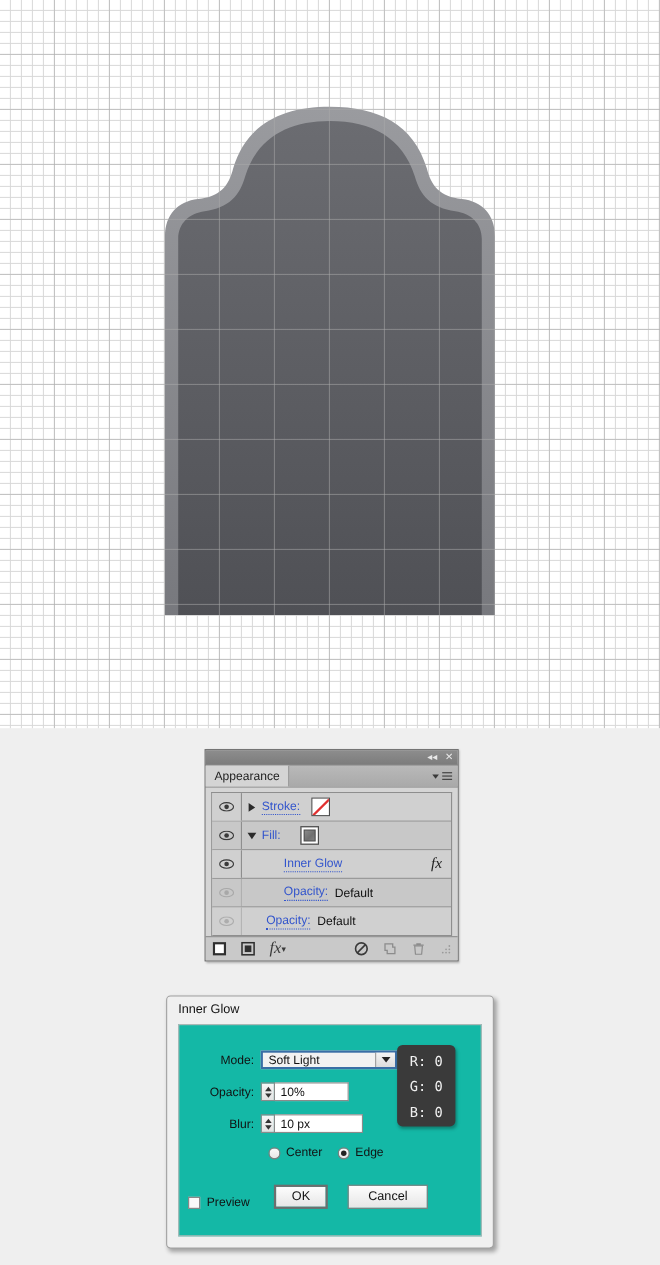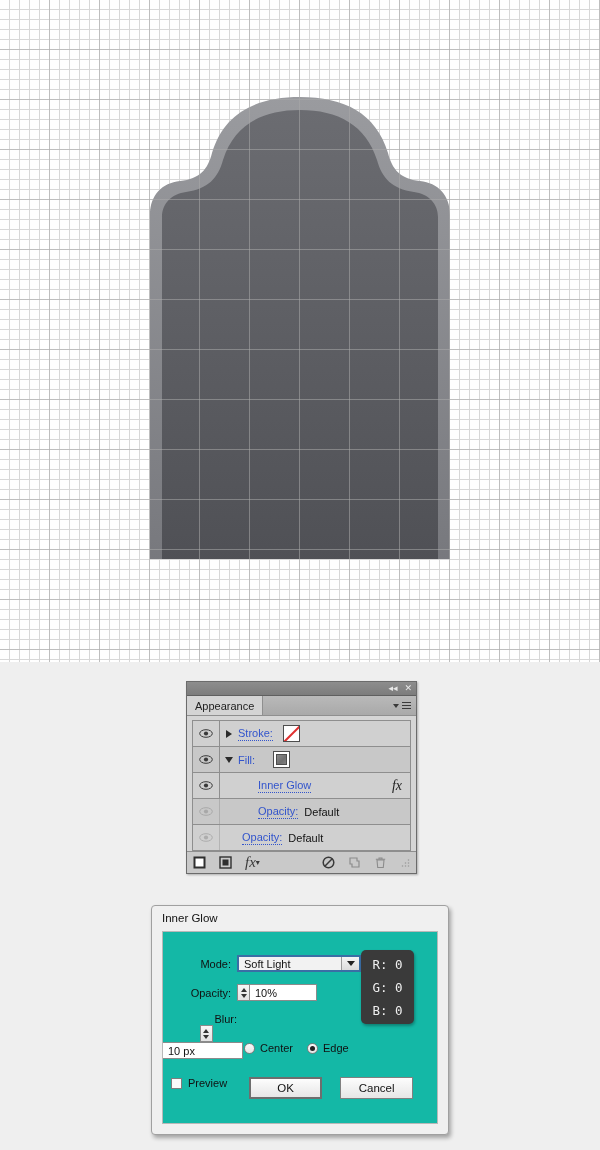--- a/index.html
+++ b/index.html
@@ -525,21 +525,21 @@
       <span class="lbl" style="width:68px;">Opacity:</span>
       <div class="stepper" style="margin-left:6px;">
         <span class="up"></span>
         <span class="dn"></span>
       </div>
       <div class="txtfield" style="width:67px;">
         <span>10%</span>
       </div>
     </div>
 
-    <div class="fld-row" style="position:absolute; left:0; top:81px;flex-direction:column;">
+    <div class="fld-row" style="position:absolute; left:0; top:81px;">
       <span class="lbl" style="width:68px;">Blur:</span>
       <div class="stepper" style="margin-left:6px;">
         <span class="up"></span>
         <span class="dn"></span>
       </div>
       <div class="txtfield" style="width:80px;">
         <span>10 px</span>
       </div>
     </div>
 
@@ -547,26 +547,26 @@
       <label style="display:flex;align-items:flex-end;margin-right:14px;padding-left:21px;">
         <span class="radio"></span>
         <span>Center</span>
       </label>
       <label style="display:flex;align-items:flex-end;">
         <span class="radio on"></span>
         <span>Edge</span>
       </label>
     </div>
 
-    <div class="fld-row" style="position:absolute; left:8px; top:145px; right:8px; align-items:flex-start;">
+    <div class="fld-row" style="position:absolute; left:8px; top:145px; right:8px; align-items:flex-end;">
       <label style="display:flex;align-items:center;">
         <span class="checkbox"></span>
         <span>Preview</span>
       </label>
-      <div class="btn default" style="width:73px;margin-left:22px;">
+      <div class="btn default" style="width:49px;margin-left:22px;">
         <span>OK</span>
       </div>
       <div class="btn" style="width:73px;margin-left:18px;">
         <span>Cancel</span>
       </div>
     </div>
 
   </div>
 </div>
 

